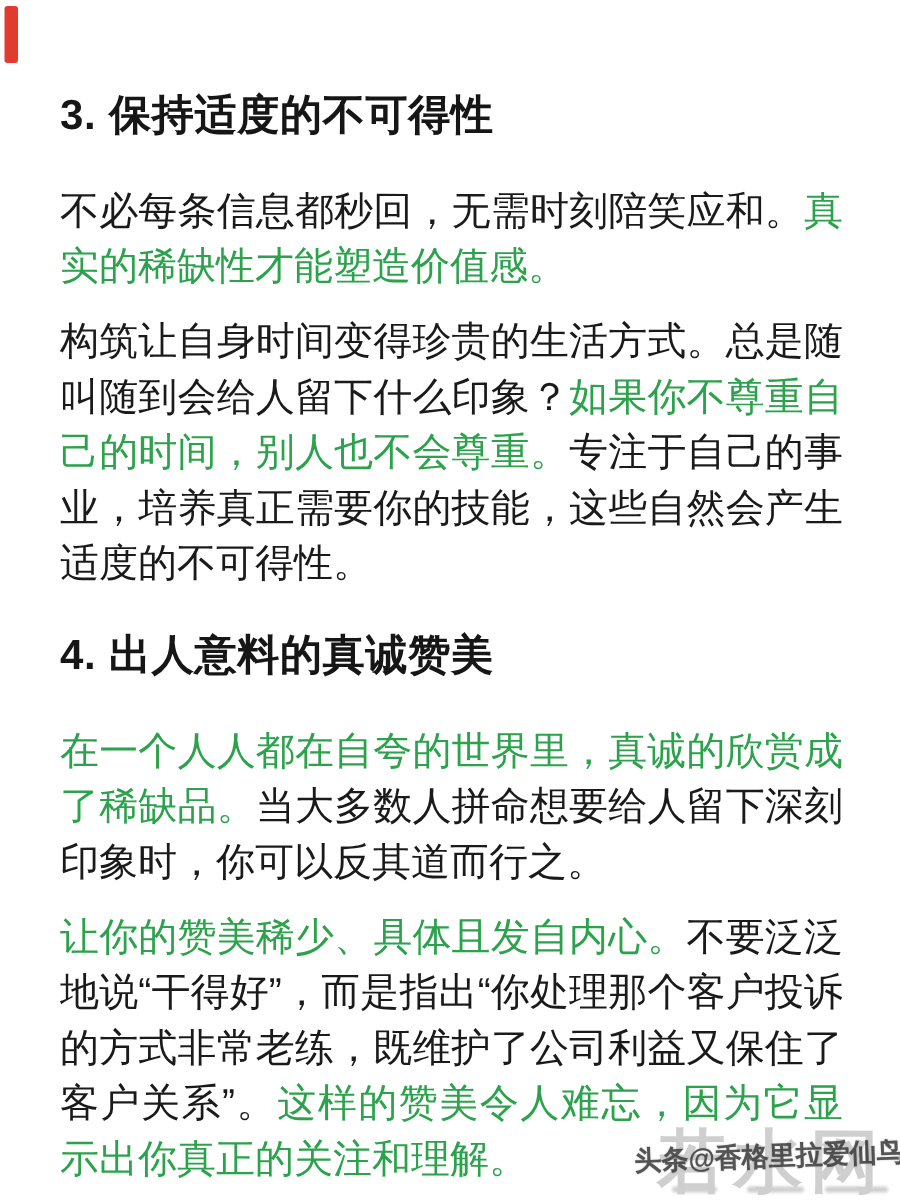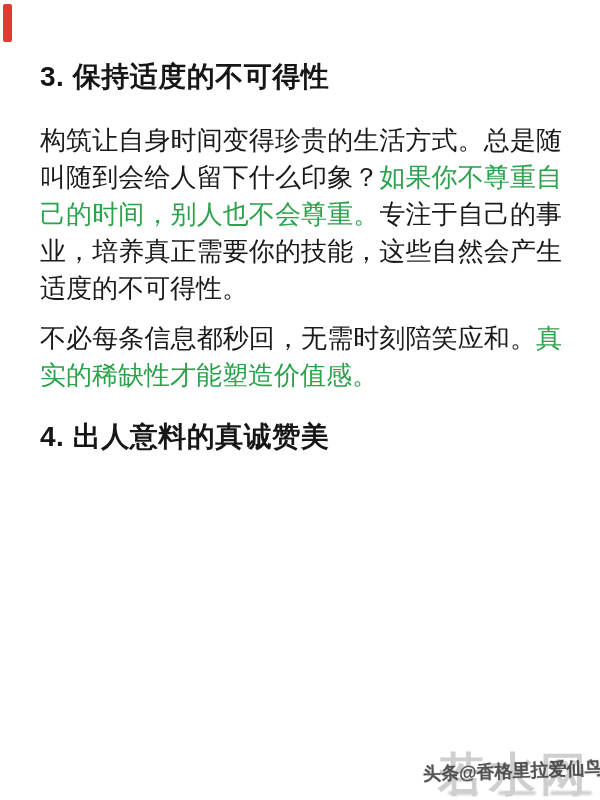--- a/index.html
+++ b/index.html
@@ -98,27 +98,29 @@
 <body>
 
 <div class="page">
 
   <div class="corner-mark"></div>
 
   <div class="content">
 
     <h2>3. 保持适度的不可得性</h2>
 
+    <p class="body-para"><span>不必每条信息都秒回，无需时刻陪笑应和。</span><span class="run-green">真实的稀缺性才能塑造价值感。</span></p>
+
     <p class="body-para"><span>构筑让自身时间变得珍贵的生活方式。总是随叫随到会给人留下什么印象？</span><span class="run-green">如果你不尊重自己的时间，别人也不会尊重。</span><span>专注于自己的事业，培养真正需要你的技能，这些自然会产生适度的不可得性。</span></p>
-
-    <p class="body-para"><span>不必每条信息都秒回，无需时刻陪笑应和。</span><span class="run-green">真实的稀缺性才能塑造价值感。</span></p>
 
     <h2 class="h-second">4. 出人意料的真诚赞美</h2>
 
+    <p class="body-para"><span class="run-green">在一个人人都在自夸的世界里，真诚的欣赏成了稀缺品。</span><span>当大多数人拼命想要给人留下深刻印象时，你可以反其道而行之。</span></p>
 
+    <p class="body-para"><span class="run-green">让你的赞美稀少、具体且发自内心。</span><span>不要泛泛地说“干得好”，而是指出“你处理那个客户投诉的方式非常老练，既维护了公司利益又保住了客户关系”。</span><span class="run-green">这样的赞美令人难忘，因为它显示出你真正的关注和理解。</span></p>
 
   </div>
 
   <div class="watermark-big">若水网</div>
 
   <div class="watermark-credit">头条@香格里拉爱仙鸟</div>
 
   <div class="wm-smudge s1"></div>
   <div class="wm-smudge s2"></div>
   <div class="wm-smudge s3"></div>

